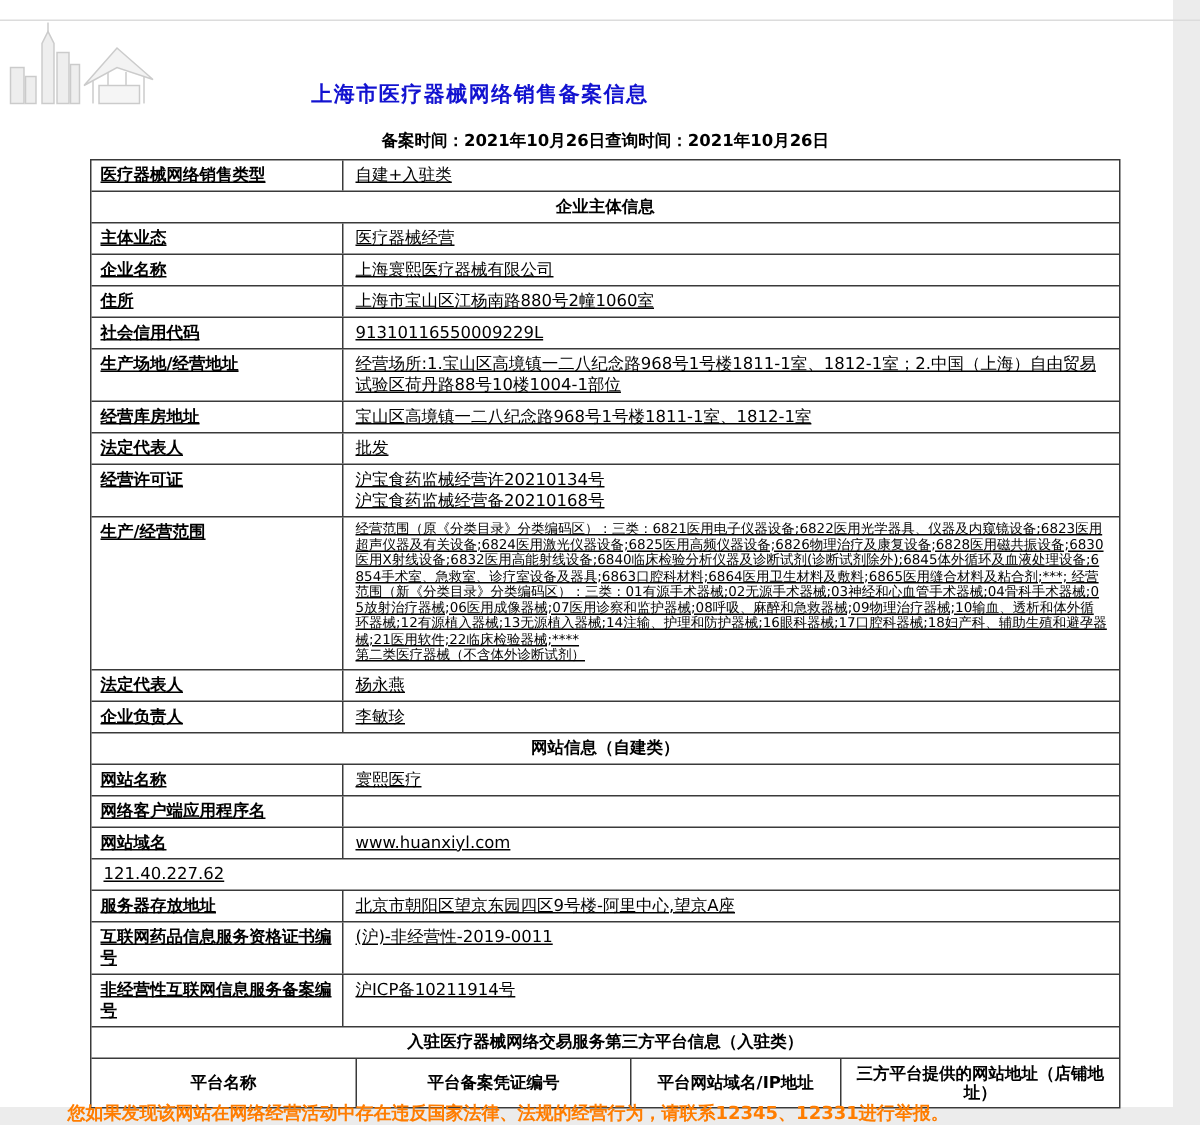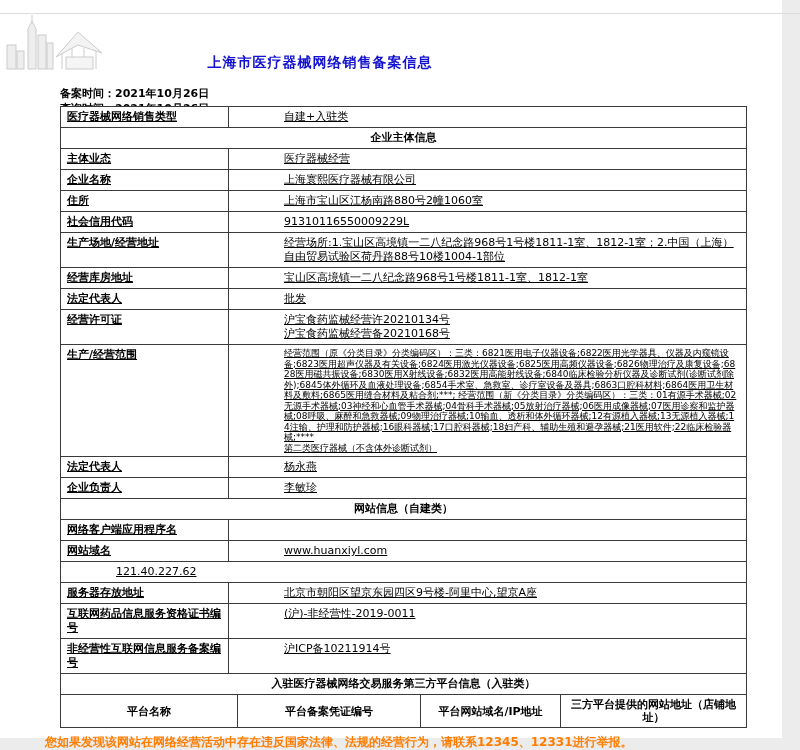--- a/index.html
+++ b/index.html
@@ -13,36 +13,36 @@
   .topline{position:absolute;left:0;top:13px;width:800px;border-top:1px solid #dcdcdc;}
   .skyline{position:absolute;left:6px;top:14px;width:104px;height:56px;opacity:.9;}
   .title{
     position:absolute;left:0;top:54px;width:640px;text-align:center;
     font-size:14px;font-weight:bold;letter-spacing:1px;
     color:var(--title_blue,#1212d0);
   }
   .meta{
     position:absolute;left:60px;top:86px;width:687px;
     display:flex;justify-content:center;
-    font-size:11px;font-weight:bold;flex-direction:column;
+    font-size:11px;font-weight:bold;
   }
   .maintable{
     position:absolute;left:60px;top:106px;width:687px;box-sizing:border-box;
     border:1px solid var(--border,#3a3a3a);
     font-size:11px;line-height:14px;background:#fff;
   }
   .trow{display:flex;border-bottom:1px solid var(--border,#3a3a3a);text-decoration:underline;}
   .tlabel{
     width:168px;box-sizing:border-box;flex:none;
     border-right:1px solid var(--border,#3a3a3a);
     padding:3px 6px;font-weight:bold;
   }
   .tvalue{
     flex:1;box-sizing:border-box;padding:3px 8px;
-    white-space:pre-wrap;word-break:break-all;min-height:14px;margin-left:47px;
+    white-space:pre-wrap;word-break:break-all;min-height:14px;
   }
   .trow.small .tvalue{font-size:9px;line-height:10.5px;}
   .sechdr{
     text-align:center;font-weight:bold;padding:3px;
     border-bottom:1px solid var(--border,#3a3a3a);
   }
   .prow{display:flex;border-bottom:1px solid var(--border,#3a3a3a);text-align:center;}
   .prow:last-child{border-bottom:none;}
   .pcell{
     box-sizing:border-box;border-right:1px solid var(--border,#3a3a3a);
@@ -146,20 +146,24 @@
         </div>
         <div class="trow">
           <div class="tlabel">企业负责人</div>
           <div class="tvalue">李敏珍</div>
         </div>
       </div>
 
     <div class="sechdr">网站信息（自建类）</div>
     <div id="website-rows">
         <div class="trow">
+          <div class="tlabel">网站名称</div>
+          <div class="tvalue">寰熙医疗</div>
+        </div>
+        <div class="trow">
           <div class="tlabel">网络客户端应用程序名</div>
           <div class="tvalue"></div>
         </div>
         <div class="trow">
           <div class="tlabel">网站域名</div>
           <div class="tvalue">www.huanxiyl.com</div>
         </div>
         <div class="trow">
           <div class="tvalue">121.40.227.62</div>
         </div>

